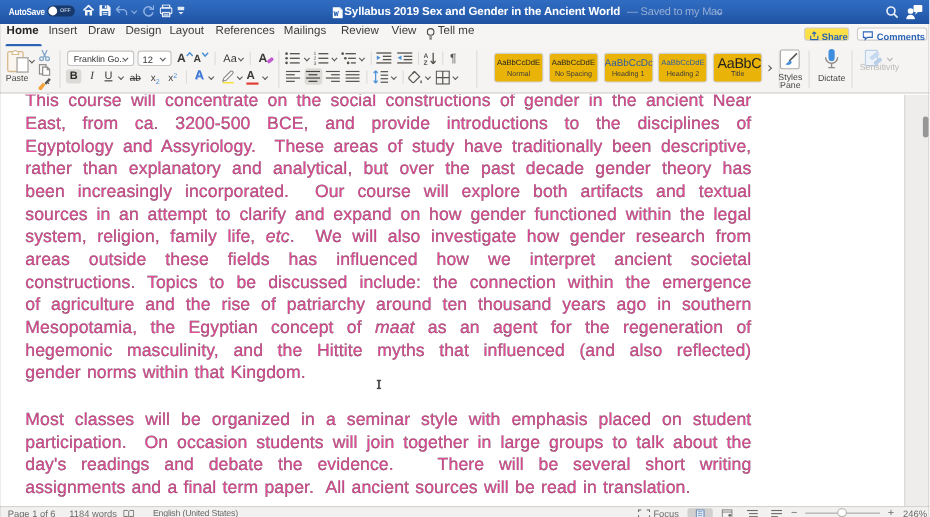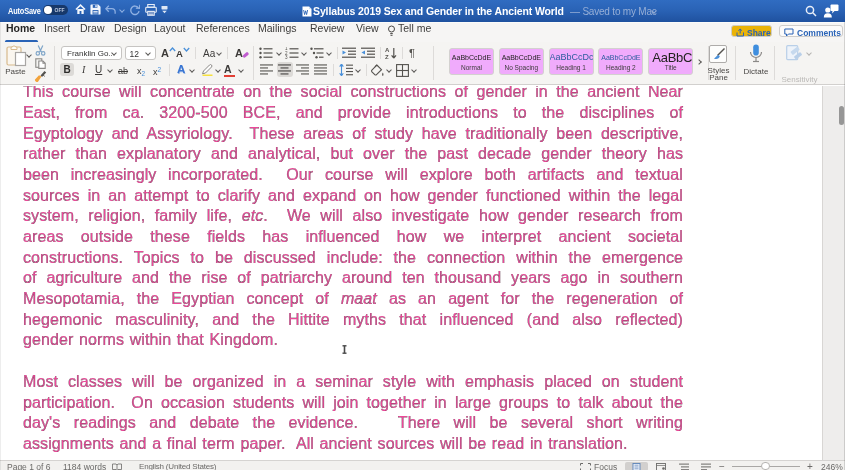--- a/index.html
+++ b/index.html
@@ -16,21 +16,21 @@
 #doc { position:absolute; left:0; top:86px; width:845px; height:374px; background:#fff; overflow:hidden; }
 #scrollstrip { position:absolute; left:822px; top:0; width:23px; height:374px; background:#eeedec; border-left:1px solid #d8d6d4; }
 #thumb { position:absolute; left:16px; top:20px; width:5px; height:19px; background:#969696; border-radius:3px; }
 #text { position:absolute; left:23px; top:-3.8px; width:660px; font-size:16px; letter-spacing:0.1px; color:#ec4899; -webkit-text-stroke:0.22px #303030; }
 .ln { height:20.7px; line-height:20.7px; text-align:justify; text-align-last:justify; }
 .lnl { height:20.7px; line-height:20.7px; word-spacing:1.1px; }
 #status { position:absolute; left:0; top:460px; width:845px; height:10px; background:#f2f1ef; border-top:1px solid #d5d3d1; font-size:8.5px; color:#6b6a68; }
 #status .s { position:absolute; top:1px; }
 .chv { width:4px; height:4px; border:solid #5c5a58; border-width:0 1.2px 1.2px 0; transform:rotate(45deg); }
 .lbl { position:absolute; font-size:8px; color:#4a4846; text-align:center; line-height:7.5px; }
-.card { position:absolute; top:6px; width:45px; height:26.5px; background:#f0abfc; border:1px solid #d3d1cf; border-radius:3px; overflow:hidden; text-align:center; }
+.card { position:absolute; top:6px; width:45px; height:26.5px; background:#eab308; border:1px solid #d3d1cf; border-radius:3px; overflow:hidden; text-align:center; }
 .samp { margin-top:2px; height:13px; line-height:13px; white-space:nowrap; }
 .clab { font-size:6.5px; color:#3c3b3a; line-height:8px; }
 </style>
 </head>
 <body>
 
 <div id="title">
   <div class="t" style="left:8px;top:6px;font-size:8.8px;font-weight:bold;letter-spacing:-0.2px;transform:scaleX(0.84);transform-origin:0 50%;">AutoSave</div>
   <div style="position:absolute;left:43px;top:5px;width:25px;height:9.5px;border-radius:5px;background:#17386a;">
     <div style="position:absolute;left:0.8px;top:0.8px;width:8px;height:8px;border-radius:50%;background:#fff;"></div>
@@ -98,21 +98,21 @@
   <div class="tab" style="left:196px;">References</div>
   <div class="tab" style="left:258px;">Mailings</div>
   <div class="tab" style="left:310px;">Review</div>
   <div class="tab" style="left:356px;">View</div>
   <div class="tab" style="left:398px;">Tell me</div>
   <svg style="position:absolute;left:387px;top:1.5px;" width="9" height="12" viewBox="0 0 9 12">
       <circle cx="4.5" cy="4" r="3" fill="none" stroke="#4a4846" stroke-width="1"></circle>
       <line x1="3.2" y1="8.6" x2="5.8" y2="8.6" stroke="#4a4846" stroke-width="1"></line>
       <line x1="3.5" y1="10.3" x2="5.5" y2="10.3" stroke="#4a4846" stroke-width="1"></line>
     </svg>
-  <div style="position:absolute;left:731px;top:2px;width:41px;height:12px;border:1px solid #cfcdcb;border-radius:3px;background:#eab308;">
+  <div style="position:absolute;left:731px;top:2px;width:41px;height:12px;border:1px solid #cfcdcb;border-radius:3px;background:#fde047;">
     <svg style="position:absolute;left:4px;top:2px;" width="9" height="9" viewBox="0 0 9 9">
         <path d="M1 4.5 V8 H7.5 V4.5" fill="none" stroke="#2a63b6" stroke-width="1"></path>
         <path d="M4.2 5.5 V1 M4.2 1 L2.5 2.7 M4.2 1 L5.9 2.7" fill="none" stroke="#2a63b6" stroke-width="1"></path>
       </svg>
     <div style="position:absolute;left:15px;top:2.2px;font-size:8.5px;font-weight:bold;color:#2a63b6;">Share</div>
   </div>
   <div style="position:absolute;left:779px;top:2px;width:64px;height:12px;border:1px solid #cfcdcb;border-radius:3px;background:#fcfbfa;">
     <svg style="position:absolute;left:4px;top:2px;" width="10" height="9" viewBox="0 0 10 9">
         <path d="M0.8 1 H9 V6 H4.5 L2.5 8 V6 H0.8 Z" fill="none" stroke="#2a63b6" stroke-width="1"></path>
       </svg>
@@ -330,21 +330,21 @@
       <line x1="4" y1="17.5" x2="10" y2="17.5" stroke="#8b8987" stroke-width="1.2"></line>
     </svg>
   <div class="lbl" style="left:739px;top:26px;width:34px;">Dictate</div>
   <div class="vdiv" style="left:774px;top:4px;height:34px;"></div>
   <svg style="position:absolute;left:786px;top:2.5px;" width="17" height="18" viewBox="0 0 17 18">
       <rect x="0.7" y="0.7" width="11" height="14" rx="1" fill="#eef3fa" stroke="#b9cfe8" stroke-width="1.2"></rect>
       <rect x="5" y="4" width="9" height="4" rx="0.8" transform="rotate(-38 9 6.5)" fill="#c6d9ee"></rect>
       <rect x="8" y="9" width="8" height="3.5" rx="0.8" transform="rotate(-38 12 10.7)" fill="#b9cfe8"></rect>
     </svg>
   <div class="chv" style="position:absolute;left:807px;top:9px;border-color:#b5b3b1;"></div>
-  <div class="lbl" style="left:777px;top:34px;width:45px;color:#bbb9b7;">Sensitivity</div>
+  <div class="lbl" style="left:777px;top:16px;width:45px;color:#bbb9b7;">Sensitivity</div>
 </div>
 
 <div id="doc">
   <div id="text">
     <div class="ln">This course will concentrate on the social constructions of gender in the ancient Near</div>
     <div class="ln">East, from ca. 3200-500 BCE, and provide introductions to the disciplines of</div>
     <div class="ln">Egyptology and Assyriology.&nbsp; These areas of study have traditionally been descriptive,</div>
     <div class="ln">rather than explanatory and analytical, but over the past decade gender theory has</div>
     <div class="ln">been increasingly incorporated.&nbsp; Our course will explore both artifacts and textual</div>
     <div class="ln">sources in an attempt to clarify and expand on how gender functioned within the legal</div>

